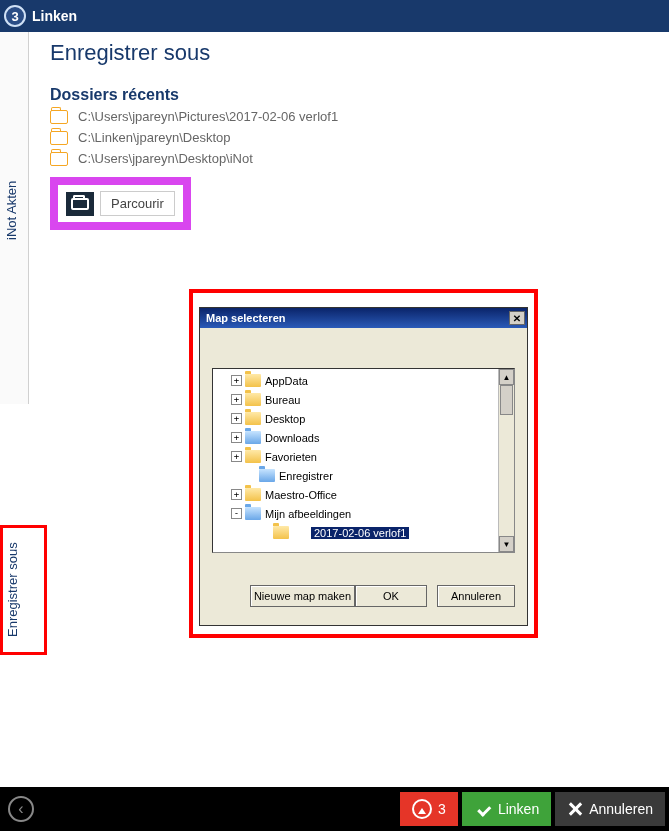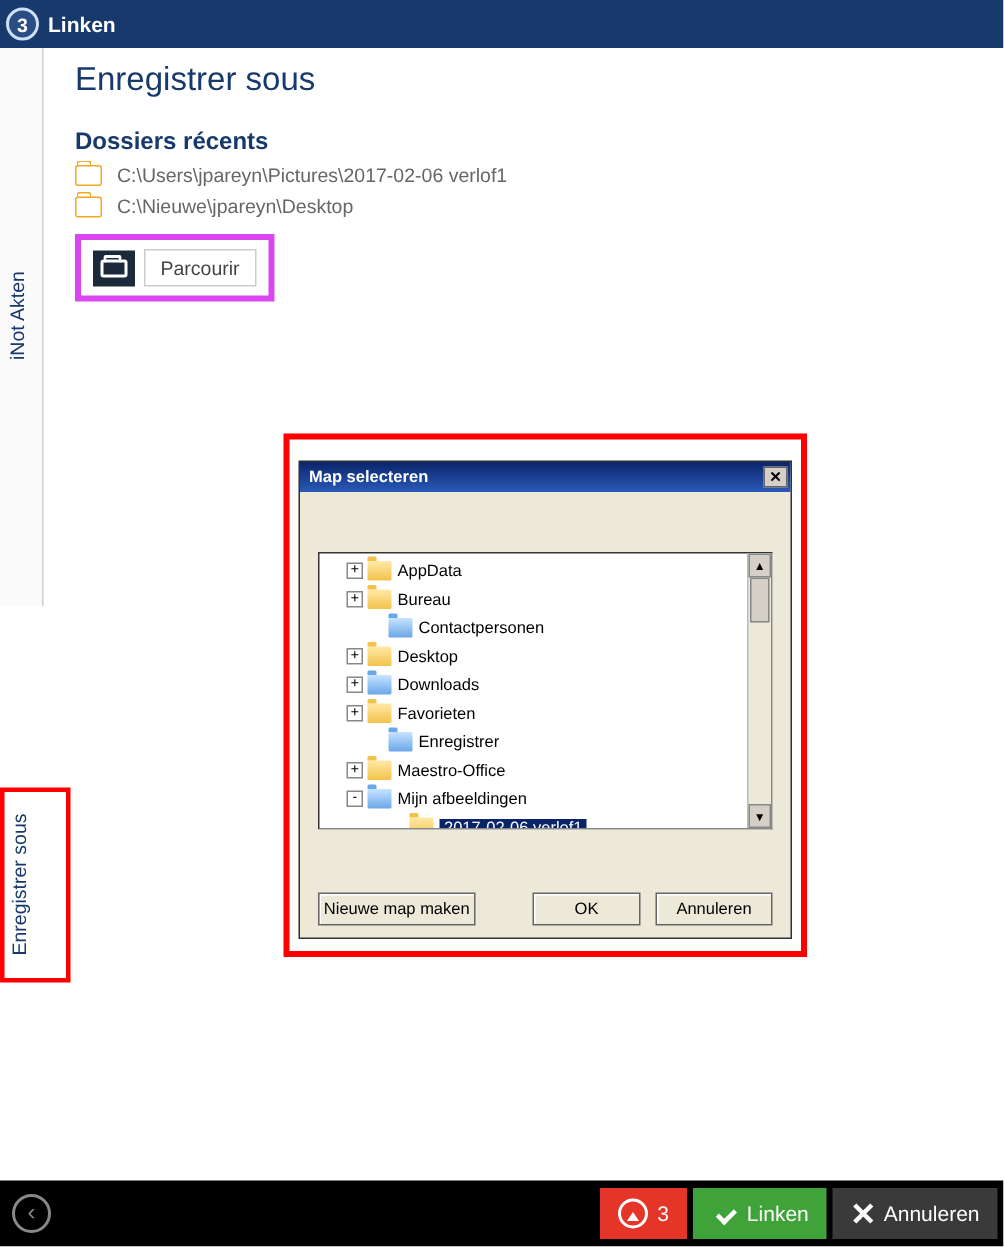--- a/index.html
+++ b/index.html
@@ -20,21 +20,21 @@
   
   .content { position: absolute; left: 50px; top: 40px; right: 12px; }
   .page-title { color: #18396b; font-size: 22px; font-weight: 400; margin-bottom: 20px; }
   .section-title { color: #18396b; font-size: 16px; font-weight: 600; margin-bottom: 2px; }
   .recent-list { list-style: none; }
   .recent-list li { display: flex; align-items: center; gap: 10px; padding: 3px 0; color: #666; font-size: 13px; }
   .folder-ic { width: 18px; height: 14px; border: 1.5px solid #f5a623; border-radius: 2px; position: relative; }
   .folder-ic::before { content:""; position:absolute; top:-4px; left:0; width:8px; height:3px; border:1.5px solid #f5a623; border-bottom:none; border-radius:2px 2px 0 0;}
 
   
-  .parcourir-wrap { margin-top: 8px; display: inline-flex; align-items: center; padding: 6px 8px; border: 4px solid #d946ef; }
+  .parcourir-wrap { margin-top: 8px; display: inline-flex; align-items: center; padding: 6px 8px; border: 8px solid #d946ef; }
   .parcourir-wrap .icon-box { width: 28px; height: 24px; background:#1a2a3a; display:flex; align-items:center; justify-content:center; margin-right:6px;}
   .parcourir-wrap .icon-box .folder-open { width:18px; height:12px; border:2px solid #fff; border-radius:2px; position:relative;}
   .parcourir-wrap .icon-box .folder-open::before{content:"";position:absolute;top:-5px;left:0;width:8px;height:3px;border:2px solid #fff;border-bottom:none;border-radius:2px 2px 0 0;}
   .parcourir-wrap button { background:#fff; border:1px solid #ccc; padding:4px 10px; font-size:13px; color:#444; cursor:pointer;}
 
   
   .dialog-outline { position:absolute; left:189px; top:289px; width:349px; height:349px; border:4px solid #ff0000; }
   .dialog { position:absolute; left:6px; top:14px; right:6px; bottom:8px; border:1px solid #333; background:#ece9d8; font-family: Tahoma, sans-serif; font-size:11px;}
   .dlg-title { background: linear-gradient(#0a246a,#2a5ab8); color:#fff; height:20px; display:flex; align-items:center; justify-content:space-between; padding:0 2px 0 6px; font-weight:bold;}
   .dlg-close { width:16px; height:14px; background:#d4d0c8; border:1px solid #666; color:#000; display:flex;align-items:center;justify-content:center; font-size:10px; font-weight:bold; cursor:pointer;}
@@ -43,22 +43,22 @@
   .tree-scroll .btn { height:16px; background:#d4d0c8; border:1px solid #888; font-size:8px; display:flex;align-items:center;justify-content:center;}
   .tree-scroll .thumb { position:absolute; top:16px; left:1px; right:1px; height:30px; background:#d4d0c8; border:1px solid #888;}
   .tree { padding:2px 2px 2px 4px; font-size:11px; color:#000;}
   .tree-row { display:flex; align-items:center; height:19px; white-space:nowrap;}
   .expander { width:11px; height:11px; border:1px solid #888; background:#fff; font-size:9px; line-height:9px; text-align:center; margin-right:3px; cursor:pointer; font-family:monospace;}
   .gap { width:14px; display:inline-block;}
   .fold { width:16px; height:13px; background: linear-gradient(#ffe9a8,#f3c24a); border-radius:1px; margin-right:4px; display:inline-block; position:relative;}
   .fold.blue { background: linear-gradient(#c7e4ff,#6aa7e8); }
   .fold::before{content:"";position:absolute;top:-3px;left:0;width:6px;height:3px;background:#f3c24a;border-radius:1px 1px 0 0;}
   .fold.blue::before{background:#6aa7e8;}
-  .selected { background:#0a246a; color:#fff; padding:0 3px;}
-  .dlg-buttons { position:absolute; bottom:8px; left:12px; right:12px; display:flex; justify-content:space-between;}
+  .selected { background:#0a246a; color:#fff; padding:0 3px;margin-left:18px;}
+  .dlg-buttons { position:absolute; bottom:18px; left:12px; right:12px; display:flex; justify-content:flex-end;}
   .winbtn { width:95px; height:22px; background:#ece9d8; border:1px solid #666; box-shadow: inset 1px 1px #fff; font-size:11px; cursor:pointer;}
   .winbtn.small{width:105px;}
   .winbtn.ok{width:72px;}
   .winbtn.cancel{width:78px;}
 
   
   .footer { position:absolute; left:0; bottom:0; right:0; height:44px; background:#000; display:flex; align-items:center; justify-content:space-between; padding:0 4px;}
   .back-circle { width:26px; height:26px; border:2px solid #888; border-radius:50%; display:flex;align-items:center;justify-content:center; color:#888; cursor:pointer; margin-left:4px;}
   .footer-right { display:flex; gap:4px; align-items:center;}
   .fbtn { height:34px; display:flex; align-items:center; gap:6px; padding:0 12px; color:#fff; font-size:14px; cursor:pointer;}
@@ -89,21 +89,25 @@
 <div class="content">
   <div class="page-title">Enregistrer sous</div>
   <div class="section-title">Dossiers récents</div>
   <ul class="recent-list" id="recent-list">
       <li>
         <span class="folder-ic"></span>
         <span>C:\Users\jpareyn\Pictures\2017-02-06 verlof1</span>
       </li>
       <li>
         <span class="folder-ic"></span>
-        <span>C:\Nieuwe\jpareyn\Desktop</span>
+        <span>C:\Linken\jpareyn\Desktop</span>
+      </li>
+      <li>
+        <span class="folder-ic"></span>
+        <span>C:\Users\jpareyn\Desktop\iNot</span>
       </li>
     </ul>
   <div class="parcourir-wrap">
     <div class="icon-box">
         <div class="folder-open"></div>
       </div>
     <button>Parcourir</button>
   </div>
 </div>
 
@@ -122,27 +126,20 @@
             <span>AppData</span>
           </div>
           <div class="tree-row">
             <span class="gap"></span>
             <span class="expander">+</span>
             <span class="fold "></span>
             <span>Bureau</span>
           </div>
           <div class="tree-row">
             <span class="gap"></span>
-            <span class="gap"></span>
-            <span class="gap"></span>
-            <span class="fold blue"></span>
-            <span>Contactpersonen</span>
-          </div>
-          <div class="tree-row">
-            <span class="gap"></span>
             <span class="expander">+</span>
             <span class="fold "></span>
             <span>Desktop</span>
           </div>
           <div class="tree-row">
             <span class="gap"></span>
             <span class="expander">+</span>
             <span class="fold blue"></span>
             <span>Downloads</span>
           </div>
@@ -181,21 +178,21 @@
           </div>
         </div>
       <div class="tree-scroll">
         <div class="btn">▲</div>
         <div class="thumb"></div>
         <div class="btn" style="position:absolute;bottom:0;left:0;right:0;">▼</div>
       </div>
     </div>
     <div class="dlg-buttons">
       <button class="winbtn small">Nieuwe map maken</button>
-      <div style="display:flex;gap:10px;padding-left:37px;">
+      <div style="display:flex;gap:10px;">
         <button class="winbtn ok">OK</button>
         <button class="winbtn cancel">Annuleren</button>
       </div>
     </div>
   </div>
 </div>
 
 <div class="footer">
   <div class="back-circle">
     <span>‹</span>

